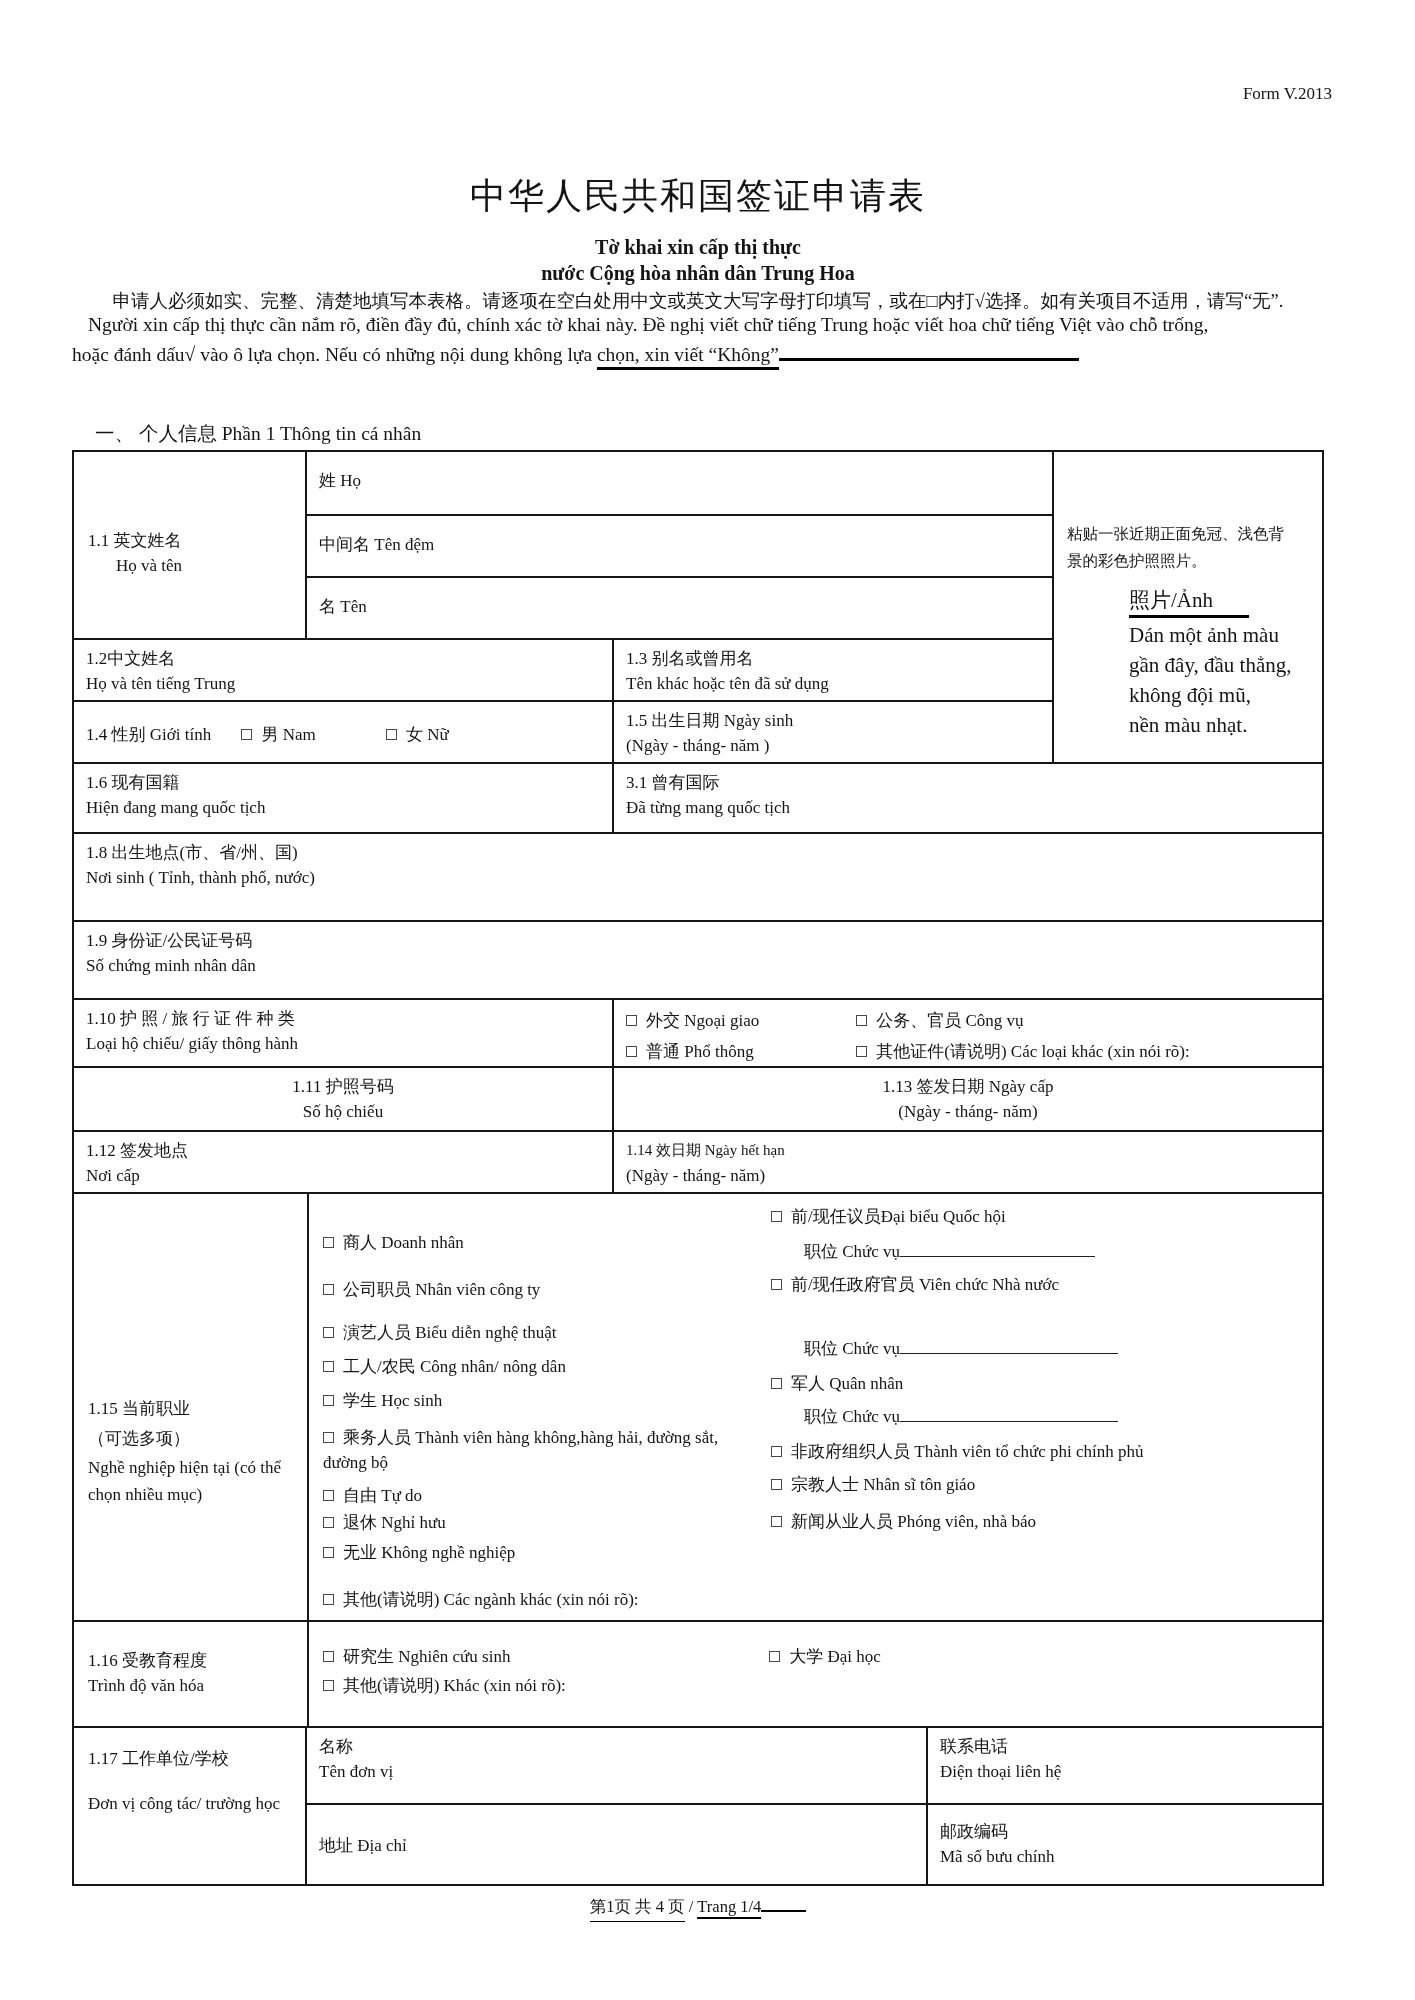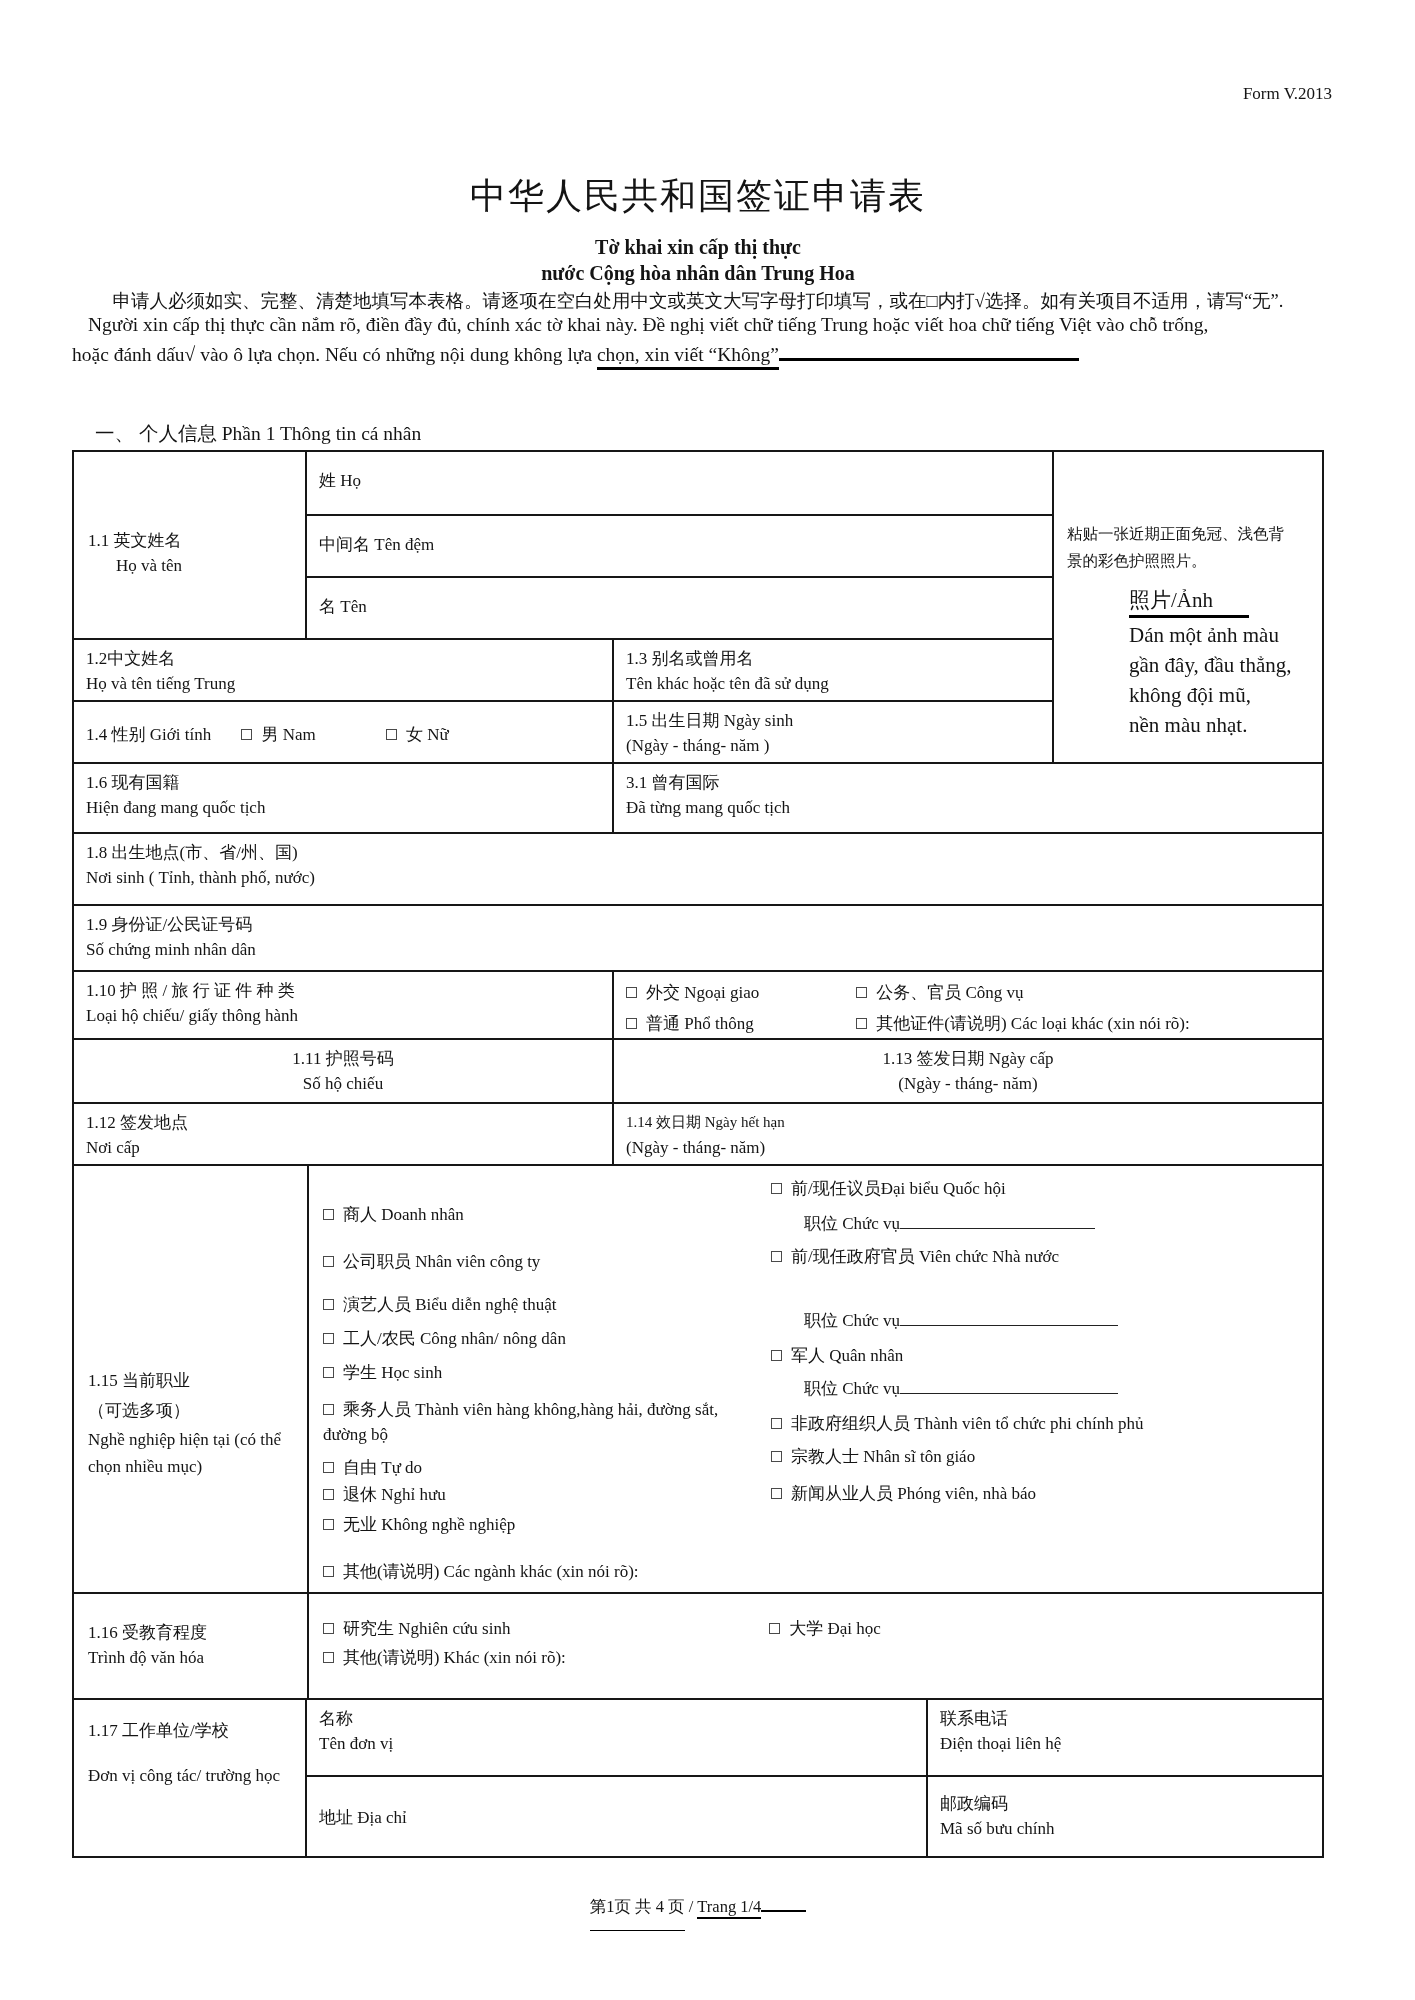--- a/index.html
+++ b/index.html
@@ -27,21 +27,21 @@
   .br{border-right:2px solid #161616;}
   .colL{width:978px;display:flex;flex-direction:column;}
   .r11{height:186px;display:flex;}
   .r11-label{width:233px;padding:76px 10px 0 14px;}
   .r11-stack{flex:1;display:flex;flex-direction:column;}
   .r11-stack .cell{height:62px;padding-top:16px;}
   .r11-stack .cell + .cell{border-top:2px solid #161616;}
   .h62{height:62px;}
   .h70{height:70px;}
   .h72{height:72px;}
-  .h66{height:66px;}
+  .h66{height:78px;margin-top:16px;}
   .h68{height:68px;}
   .h64{height:64px;text-align:center;}
   .w538{width:538px;}
   .flex1{flex:1;}
   .photo{flex:1;border-left:2px solid #161616;padding:68px 8px 0 13px;}
   .photo-cn{font-size:15.5px;line-height:27px;}
   .photo-label{display:inline-block;font-size:21px;border-bottom:3px solid #000;padding:0 36px 2px 0;margin:14px 0 2px 62px;}
   .photo-vi{font-size:21px;line-height:30px;margin-left:62px;}
   .cb{display:inline-block;width:11px;height:11px;border:1.5px solid #4a4a4a;margin-right:9px;vertical-align:0px;}
   .optline{white-space:nowrap;}
@@ -58,21 +58,21 @@
   .r16-opts{flex:1;border-left:2px solid #161616;padding:22px 0 0 14px;}
   .edu1{display:inline-block;width:442px;}
   .r17-label{width:233px;padding:18px 10px 0 14px;}
   .r17-right{flex:1;display:flex;flex-direction:column;}
   .r17-row{display:flex;}
   .r17-row + .r17-row{border-top:2px solid #161616;}
   .r17a{height:76px;}
   .r17b{height:82px;}
   .w619{width:619px;}
   .footer{top:1896px;font-size:16.5px;}
-  .u-thin{border-bottom:1.5px solid #000;padding-bottom:14px;}
+  .u-thin{border-bottom:1.5px solid #000;padding-bottom:5px;}
   .u-thick{border-bottom:2.5px solid #000;padding-bottom:1px;}
   .fill-footer{display:inline-block;border-bottom:2.5px solid #000;height:14px;width:45px;}
   .small-line{font-size:15px;}
 </style>
 </head>
 <body>
 
 <div class="abs version">Form V.2013</div>
 
 <div class="abs center title">中华人民共和国签证申请表</div>

